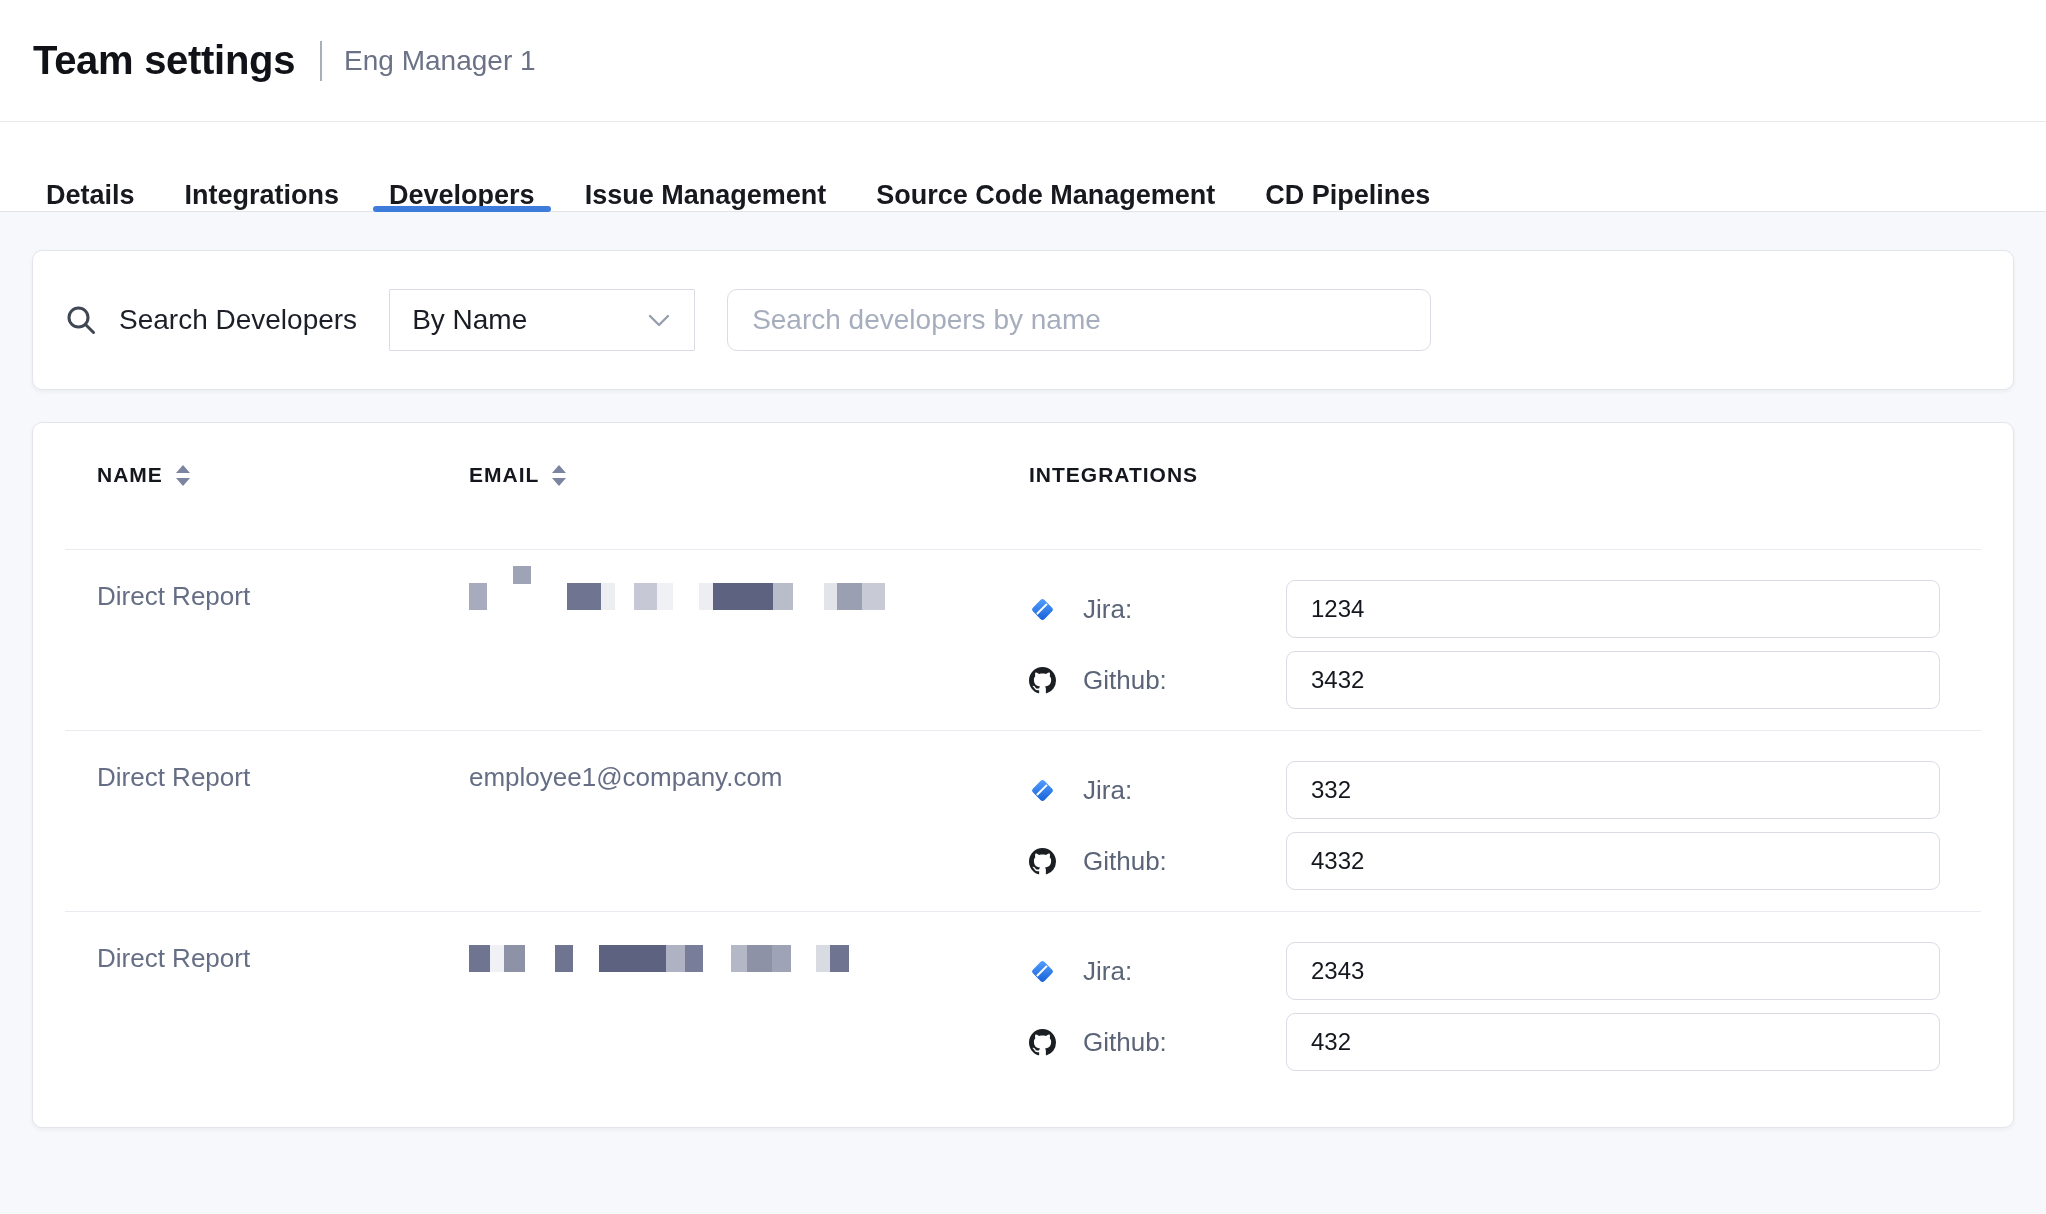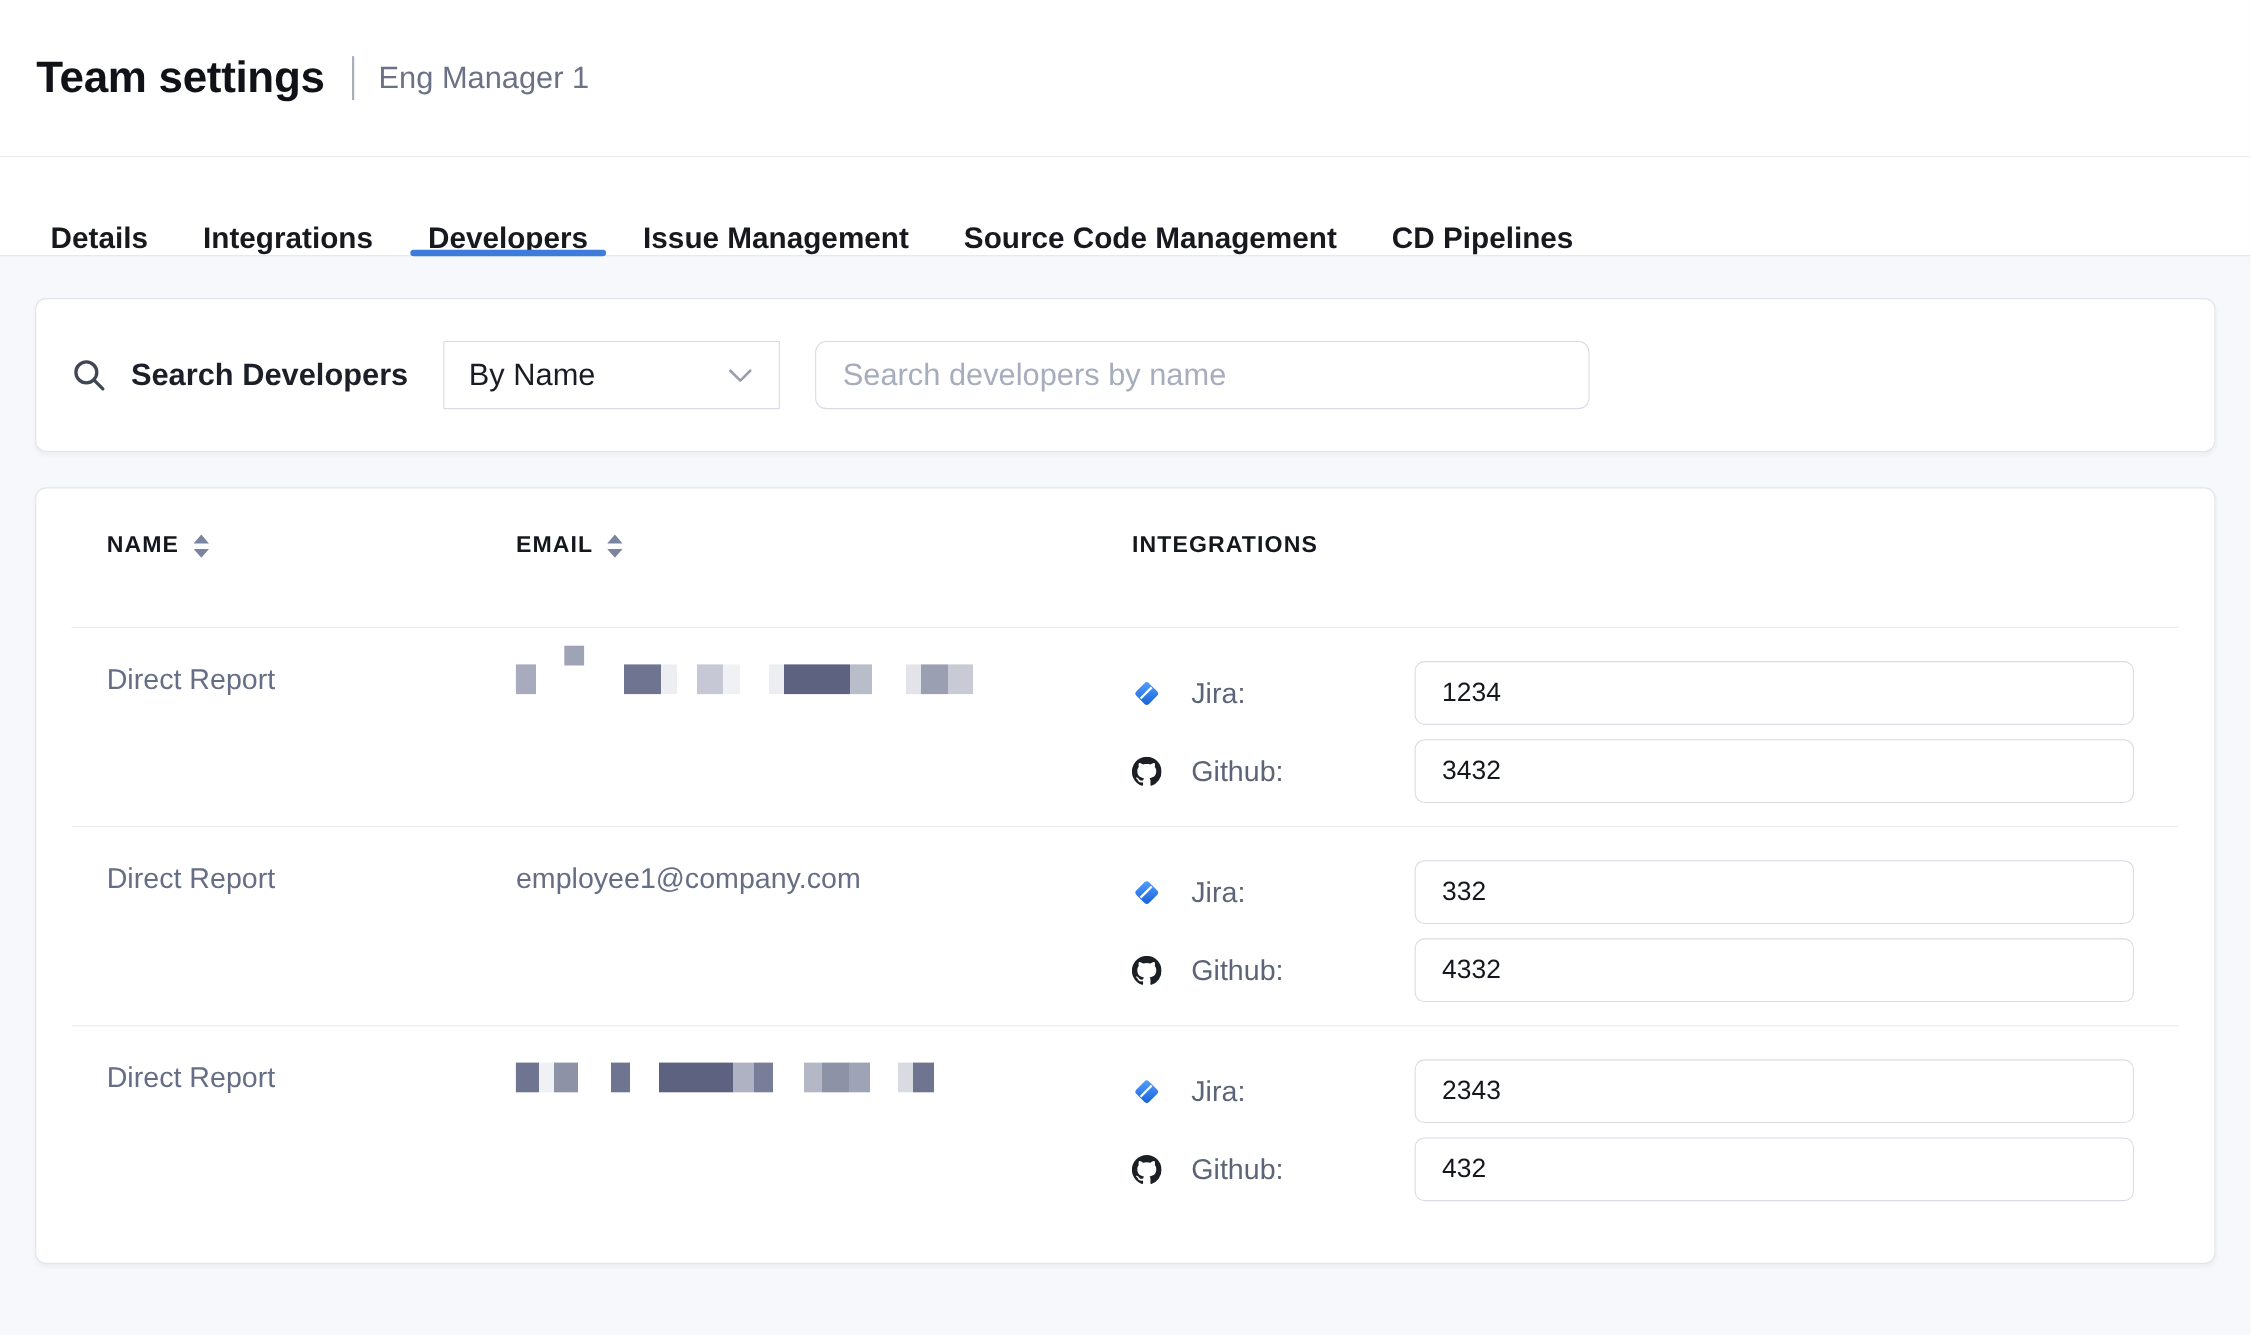--- a/index.html
+++ b/index.html
@@ -4,21 +4,21 @@
 <style>
   * { margin:0; padding:0; box-sizing:border-box; }
   html,body { width:2046px; height:1214px; }
   body {
     font-family:"Liberation Sans","DejaVu Sans",sans-serif;
     background:#f7f8fb; color:#16181f; overflow:hidden;
   }
 
   
   .app-header {
-    background:#fff; height:143px; border-bottom:1px solid #e8e9ed;
+    background:#fff; height:122px; border-bottom:1px solid #e8e9ed;
     display:flex; align-items:center; padding:0 33px;
   }
   .page-title { font-size:40px; font-weight:700; color:#101217; letter-spacing:-.3px; }
   .title-divider { width:2px; height:40px; background:#a9aebb; margin:0 22px 0 25px; }
   .page-subtitle { font-size:28px; color:#6b7286; }
 
   
   .tabbar {
     background:#fff; height:90px; border-bottom:1px solid #e2e4e9;
     display:flex; align-items:flex-end; padding:0 30px; gap:18px;
@@ -35,21 +35,21 @@
   
   .content { padding:38px 32px 0; }
   .card {
     background:#fff; border:1px solid #e3e5ec; border-radius:10px;
     box-shadow:0 2px 4px rgba(23,33,61,.05);
   }
 
   
   .search-card { height:140px; display:flex; align-items:center; padding:0 32px; }
   .search-icon { width:32px; height:32px; flex:0 0 auto; }
-  .search-label { font-size:28px; font-weight:700; color:#1c1f28; margin-left:22px; white-space:nowrap;text-align:center; }
+  .search-label { font-size:28px; font-weight:400; color:#1c1f28; margin-left:22px; white-space:nowrap;text-align:center; }
   .filter-select {
     margin-left:32px; width:306px; height:62px; border:1px solid #d9dce5; border-radius:1px;
     display:flex; align-items:center; justify-content:space-between; padding:0 24px 0 22px;
     cursor:pointer; background:#fff;
   }
   .filter-select .sel-text { font-size:28px; color:#191c24; }
   .chevron-icon { width:22px; height:13px; }
   .search-input {
     margin-left:32px; width:704px; height:62px; border:1px solid #d9dce5; border-radius:10px;
     font-size:28px; color:#191c24; padding:0 24px; outline:none;

